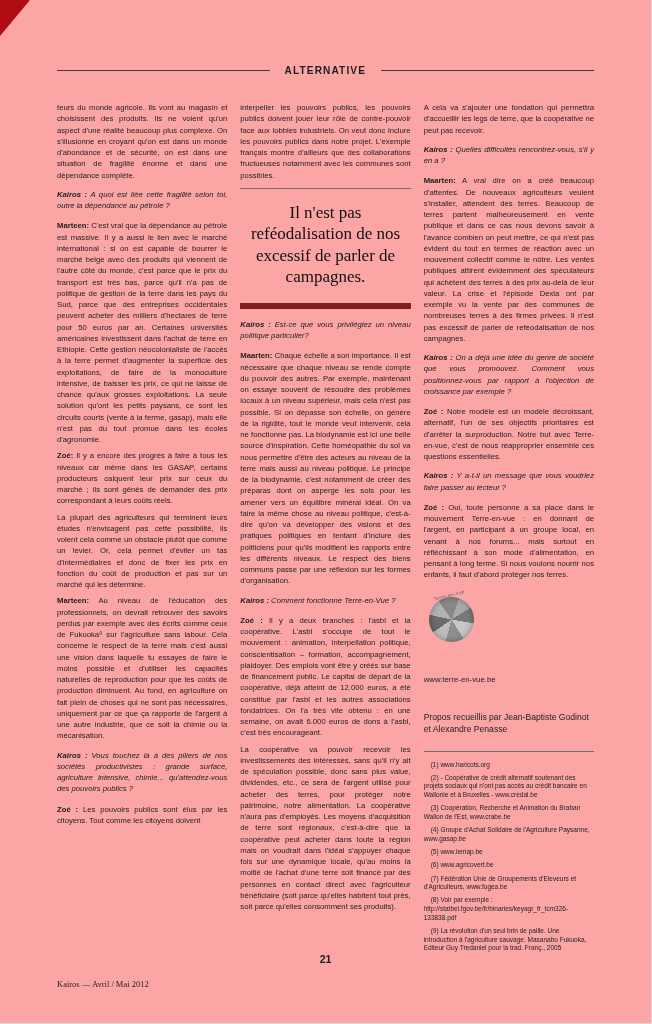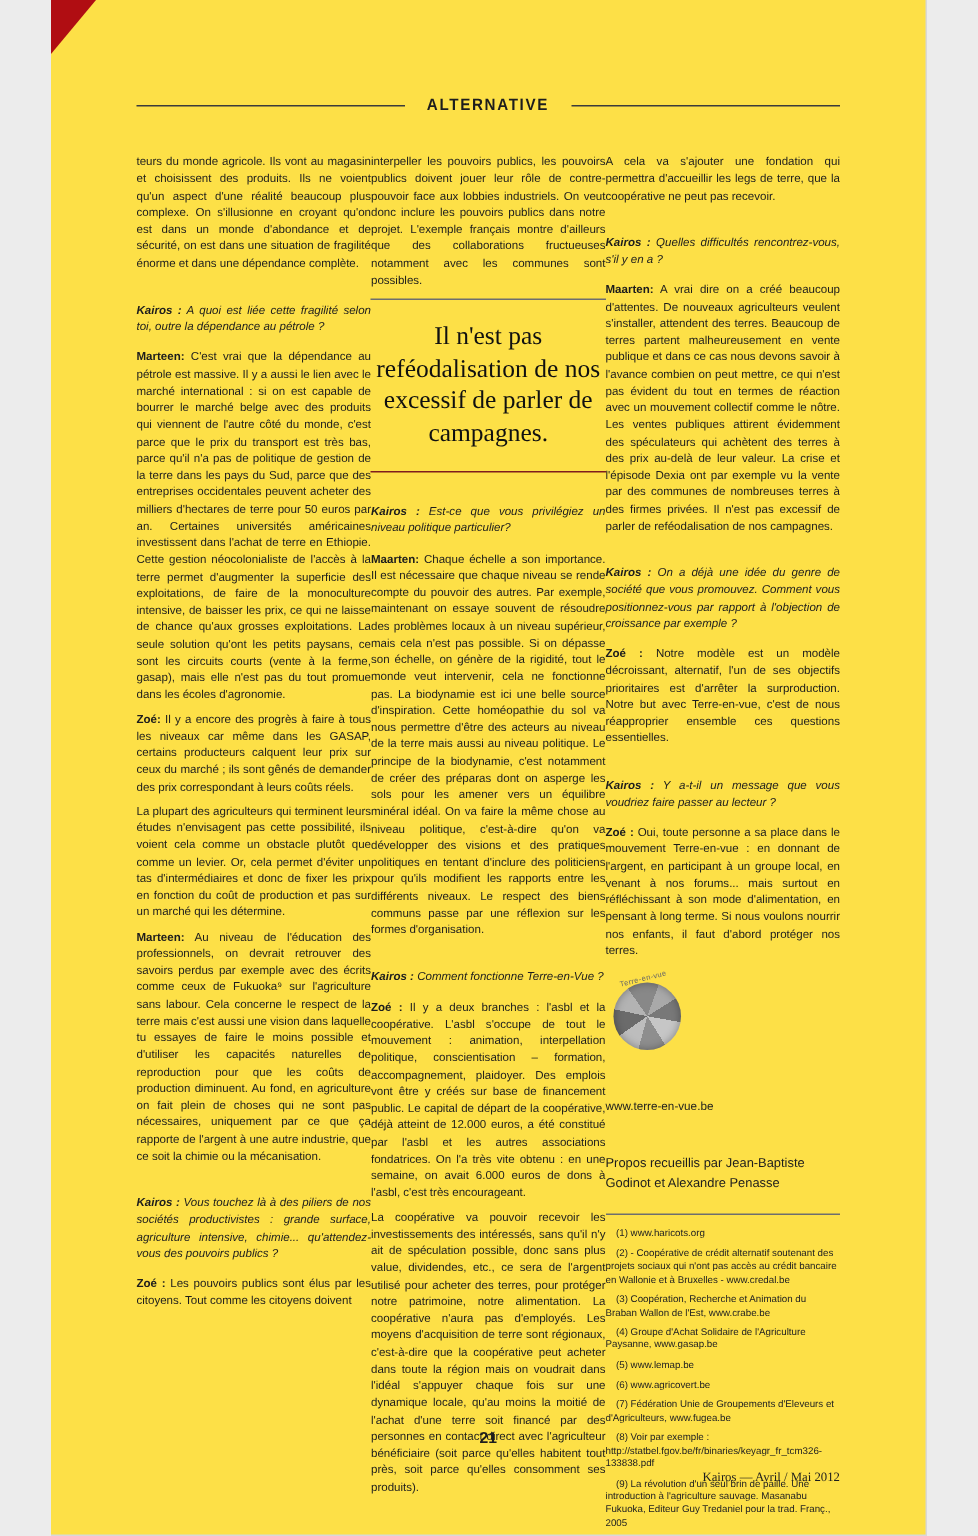--- a/index.html
+++ b/index.html
@@ -1,49 +1,49 @@
 <!DOCTYPE html>
 <html lang="fr"><head>
 <meta charset="utf-8">
 <style>
   html,body{margin:0;padding:0;background:#ececec;}
-  .page{position:relative;width:584px;height:1024px;margin:0 auto;background:#fde047;
+  .page{position:relative;width:652px;height:1024px;margin:0 auto;background:#fca5a5;
         font-family:"Liberation Sans",sans-serif;color:#1d1d1d;overflow:hidden;
         border-right:1px solid #d8d8d8;border-bottom:1px solid #d8d8d8;box-sizing:border-box;}
   .corner{position:absolute;top:0;left:0;width:30px;height:36px;
           clip-path:polygon(0 0,100% 0,0 100%);}
   .header{position:absolute;top:64px;left:57px;right:57px;display:flex;align-items:center;gap:11px;}
   .hrule{flex:1;height:1px;background:#3b3b3b;}
   .htitle{font-weight:bold;font-size:11px;letter-spacing:1.2px;white-space:nowrap;transform:scaleX(.92);}
-  .columns{position:absolute;top:102px;left:57px;right:57px;display:flex;gap:0;}
+  .columns{position:absolute;top:102px;left:57px;right:57px;display:flex;gap:13px;}
   .col{flex:1;min-width:0;}
   .para{font-size:7.7px;line-height:11.25px;text-align:justify;margin:0 0 5px;}
   .gap{margin-top:0;}
   .spk{font-weight:bold;}
-  .question{font-size:7.7px;line-height:11.25px;text-align:justify;font-style:italic;margin:20px 0 9px;}
-  .pullquote{margin:7px 0 10px;border-top:1px solid #6e6e6e;border-bottom:1px solid #7f1d1d;
+  .question{font-size:7.7px;line-height:11.25px;text-align:justify;font-style:italic;margin:8px 0 9px;}
+  .pullquote{margin:7px 0 10px;border-top:1px solid #6e6e6e;border-bottom:6px solid #7f1d1d;
              padding:13px 1px 15px;text-align:center;font-family:"Liberation Serif",serif;
              font-size:17px;line-height:21.5px;color:#101010;}
   .logo-wrap{position:relative;height:60px;margin:6px 0 0;}
   .logo-arc{position:absolute;left:9px;top:5px;font-size:5px;color:#666;transform:rotate(-14deg);letter-spacing:.3px;}
   .logo-circle{position:absolute;left:5px;top:10px;width:45px;height:45px;border-radius:50%;
        background:
          conic-gradient(from 20deg,#a9a9a9 0 38deg,#787878 38deg 80deg,#c6c6c6 80deg 128deg,
          #8e8e8e 128deg 175deg,#bdbdbd 175deg 215deg,#6b6b6b 215deg 262deg,
          #b3b3b3 262deg 305deg,#888888 305deg 360deg);
        box-shadow:inset 0 0 6px rgba(0,0,0,.35);}
   .website{font-size:7.8px;margin:28px 0 0;}
   .credits{font-size:8.6px;line-height:12.5px;margin:27px 0 12px;}
   .fn-rule{height:1px;background:#6e6e6e;margin:15px 0 9px;}
   .footnote{font-size:6.5px;line-height:8.7px;margin:0 0 4.5px;text-indent:7px;color:#222;text-align:left;}
   .footer{position:absolute;left:57px;right:57px;top:944px;}
   .footer-row{display:flex;align-items:center;gap:9px;flex-direction:column;}
   .frule{flex:1;height:1px;background:#3b3b3b;}
   .pagenum{font-weight:bold;font-size:10.5px;}
-  .footer-date{text-align:right;font-family:"Liberation Serif",serif;font-size:8.5px;margin-top:5px;color:#1d1d1d;}
+  .footer-date{text-align:left;font-family:"Liberation Serif",serif;font-size:8.5px;margin-top:5px;color:#1d1d1d;}
 </style>
 </head>
 <body>
 
 <div class="page">
   <div class="corner" style="background: rgb(176, 13, 18);"></div>
 
   <div class="header">
     <div class="hrule"></div>
     <div class="htitle">ALTERNATIVE</div>

